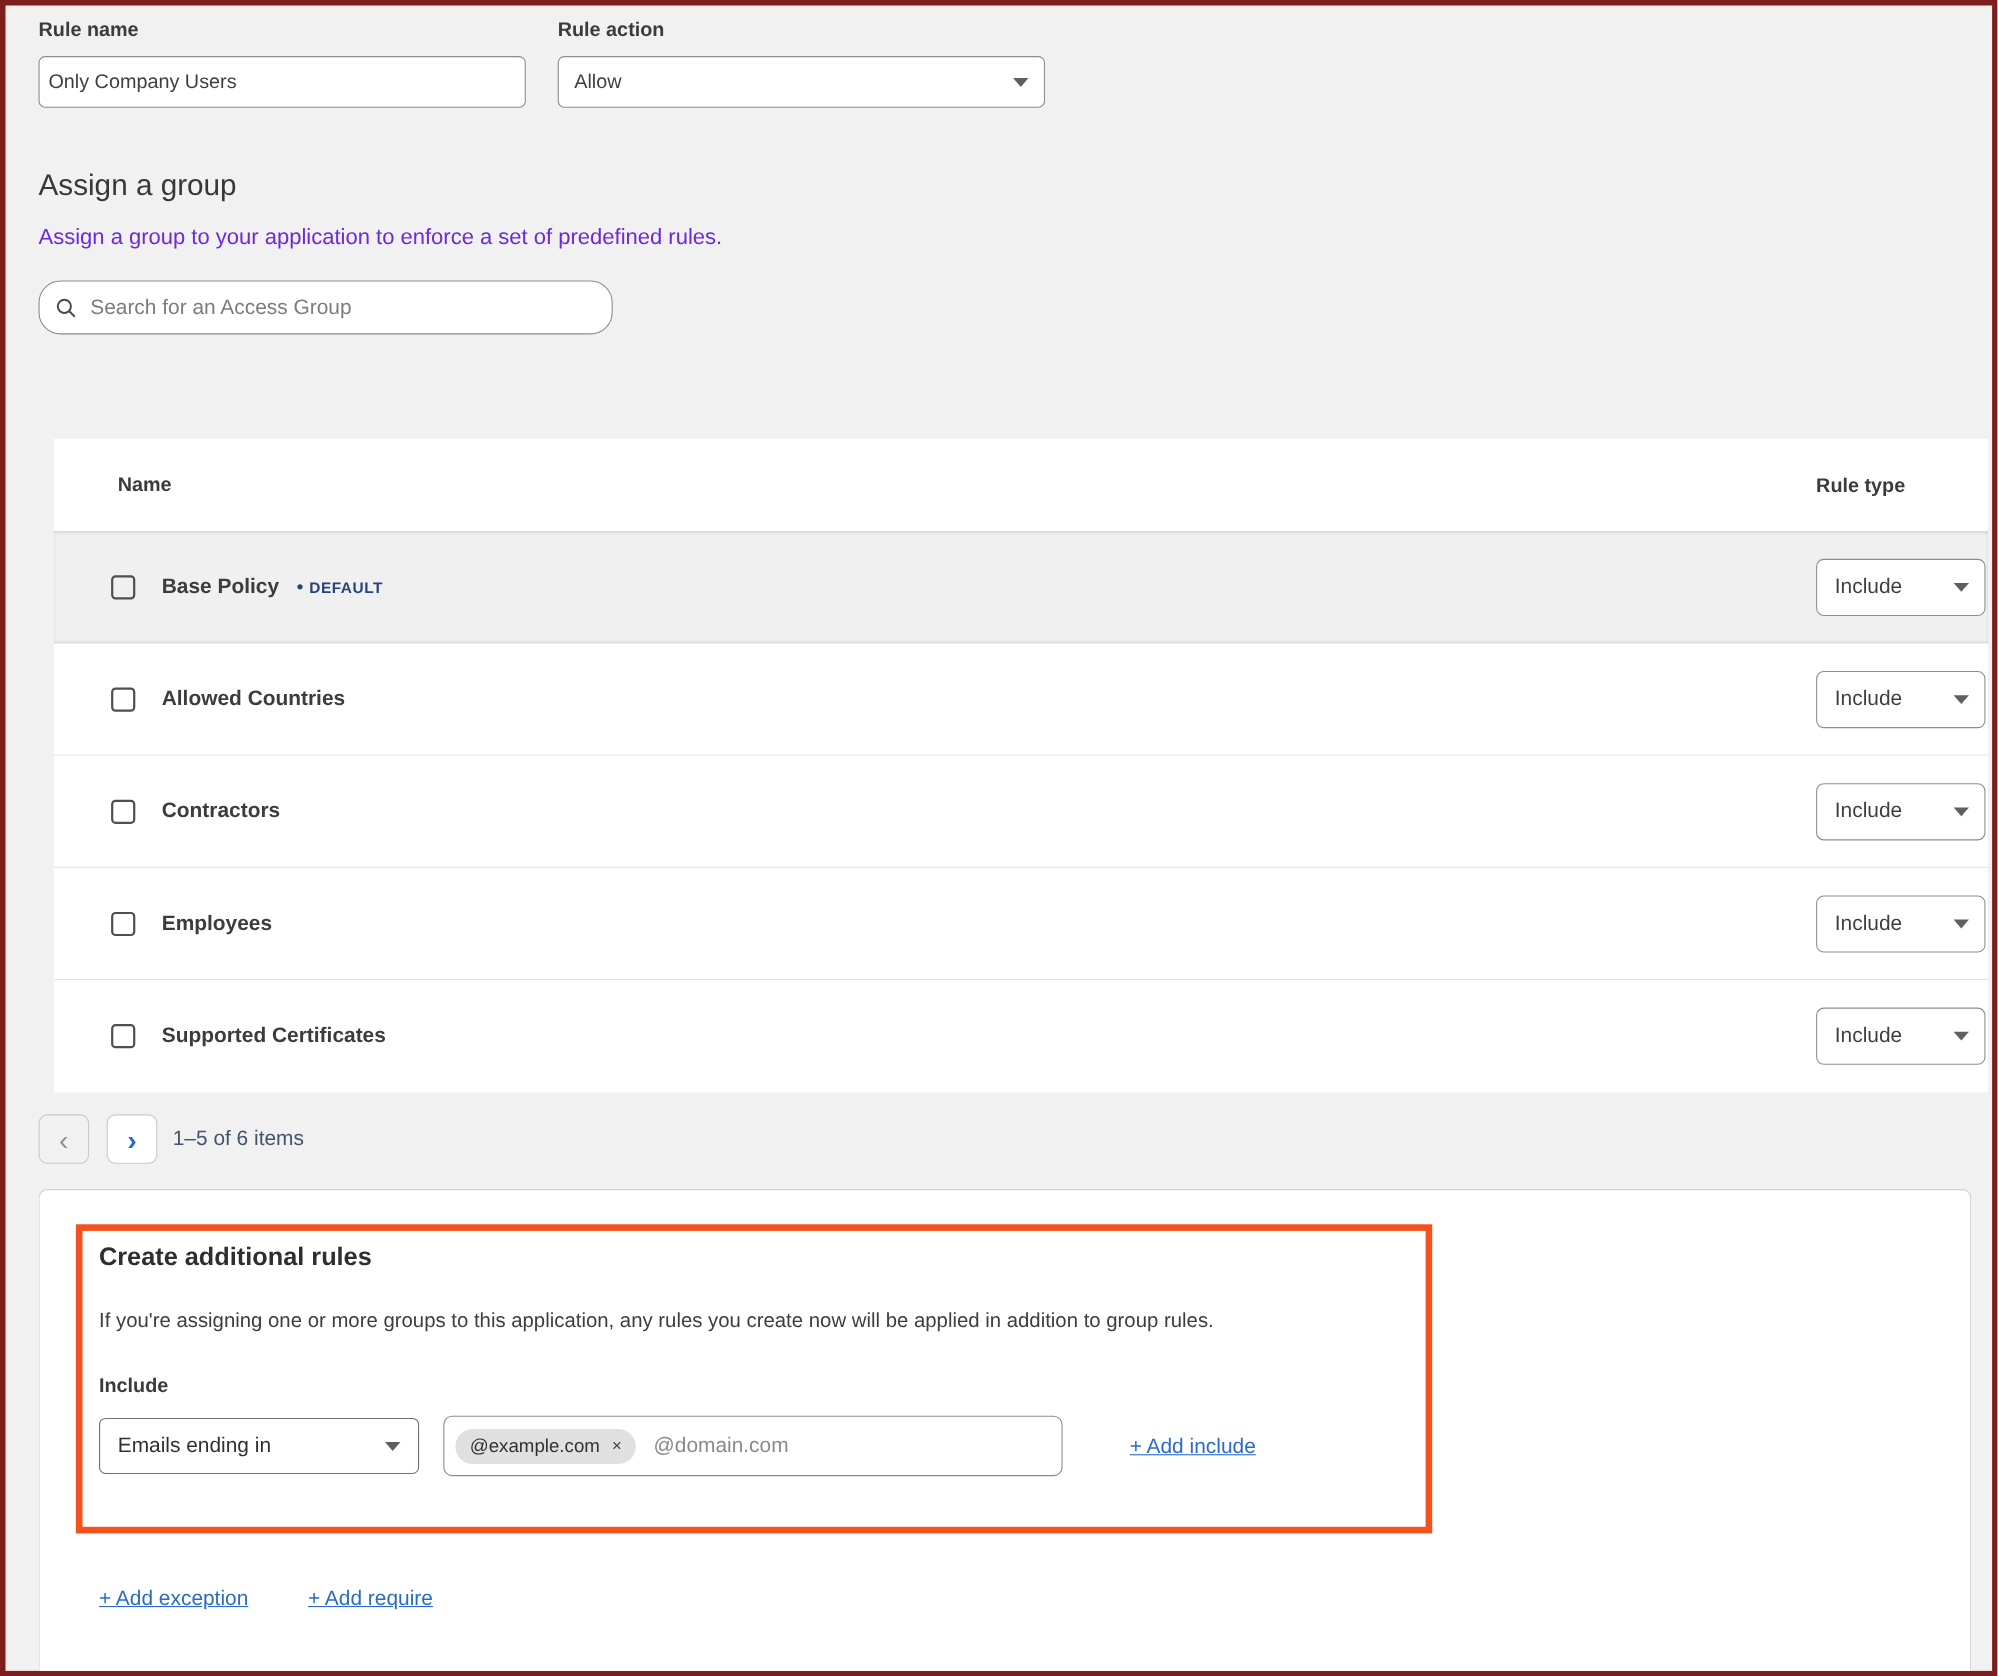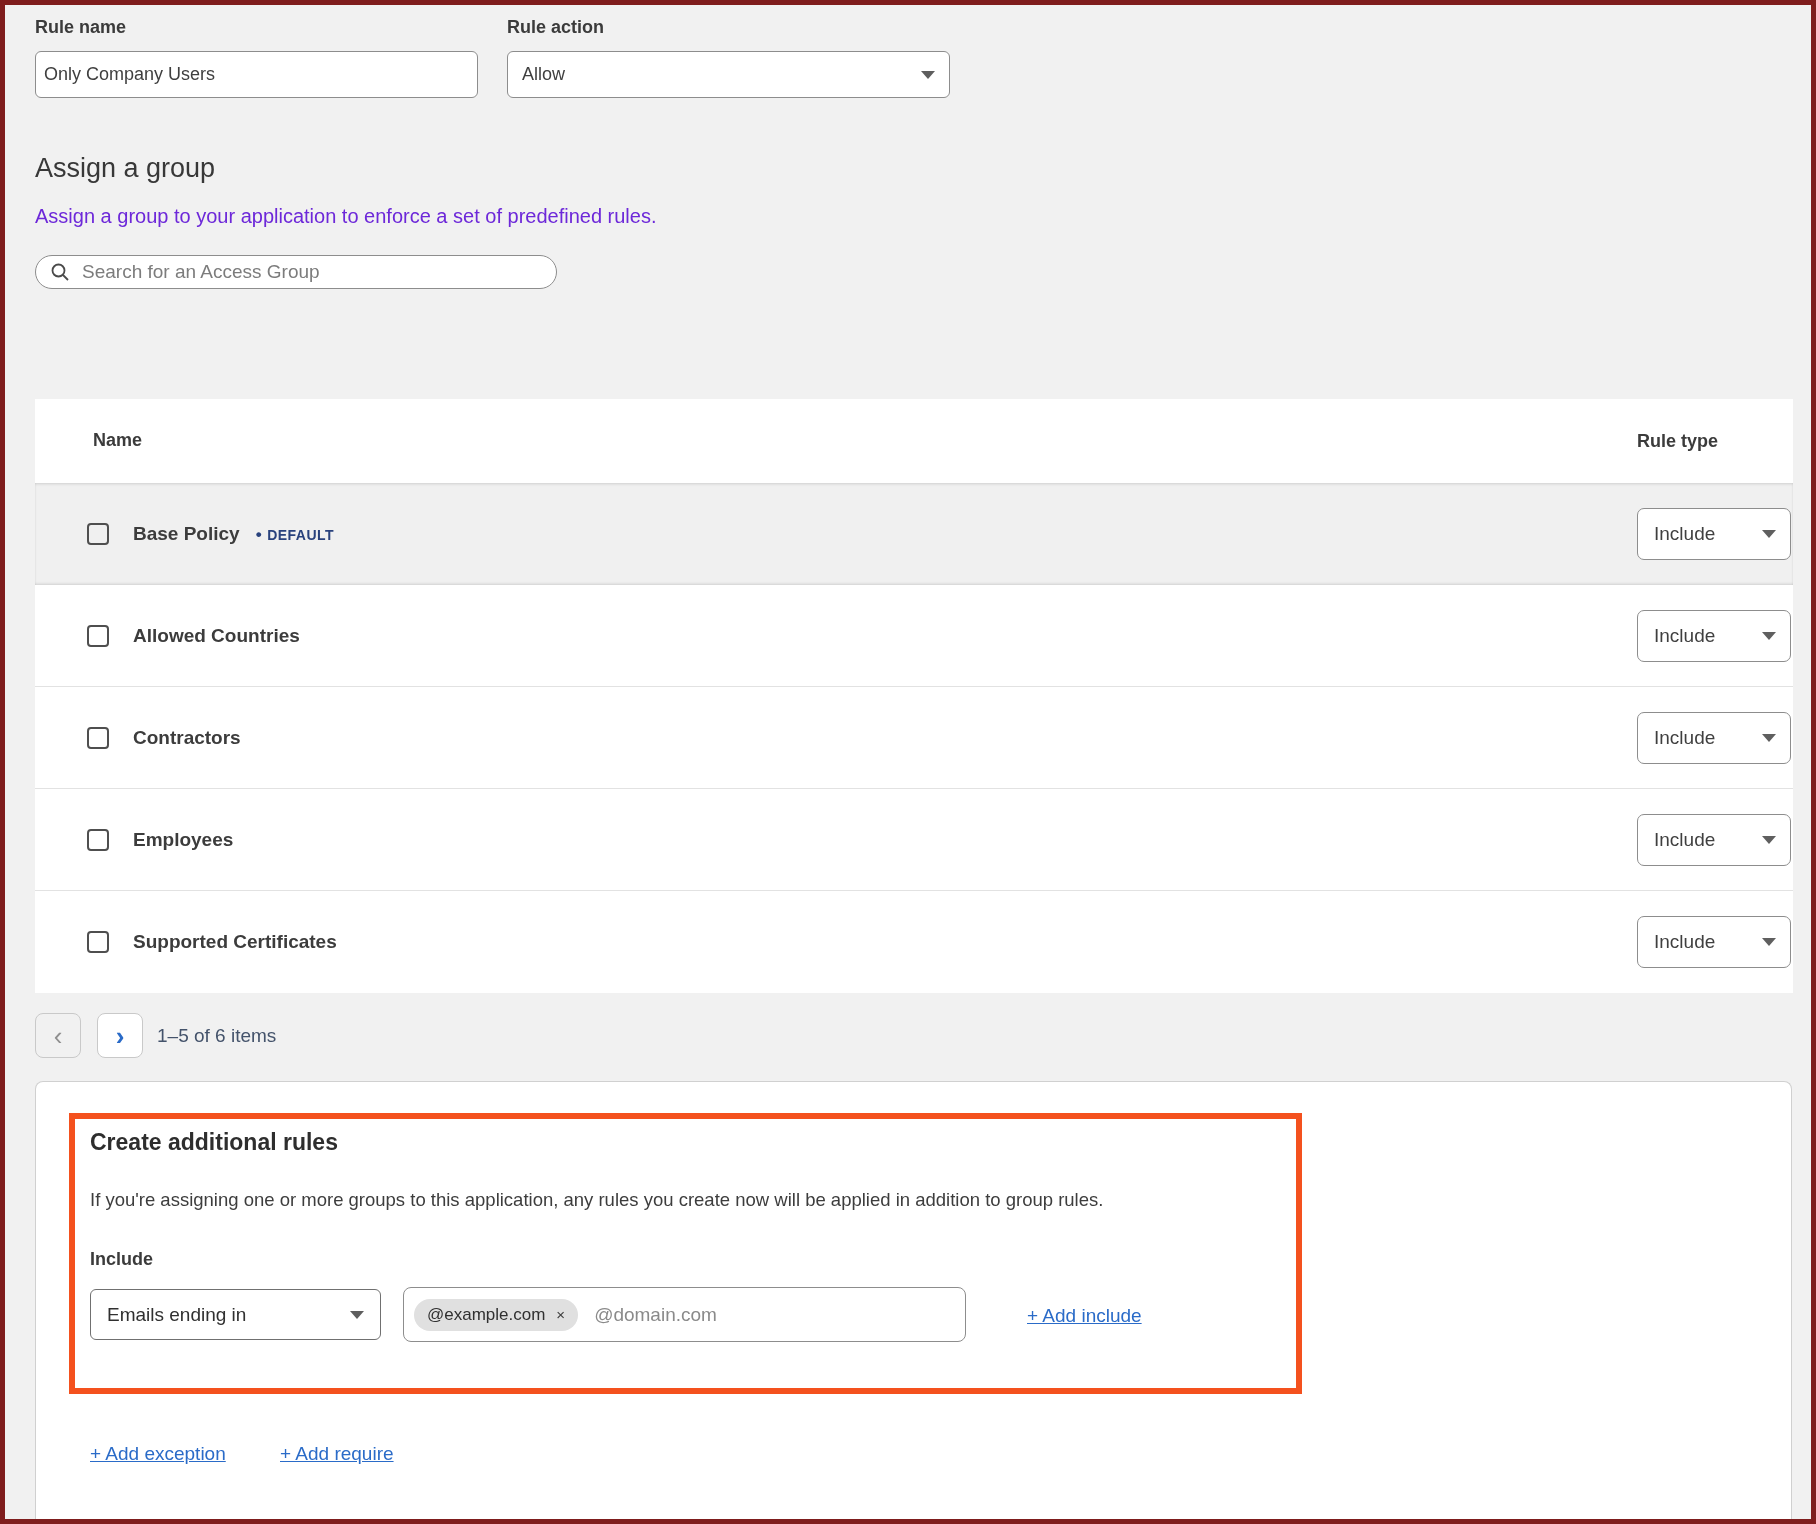--- a/index.html
+++ b/index.html
@@ -22,32 +22,32 @@
   .text-input { padding:0 8px; width:443px; font-family:"Liberation Sans",sans-serif; }
   .select-box { width:443px; display:flex; align-items:center; padding:0 14px; cursor:pointer; }
   .caret {
     width:0; height:0; border-left:7px solid transparent; border-right:7px solid transparent;
     border-top:8px solid #5e5e5e; margin-left:auto;
   }
   .section-heading { position:absolute; font-size:27px; font-weight:400; color:#383838; }
   .section-desc { position:absolute; font-size:20px; color:#6d28d9; }
 
   .search-box {
-    position:absolute; left:30px; top:250px; width:522px; height:34px;
+    position:absolute; left:30px; top:250px; width:522px; height:49px;
     background:#fff; border:1.5px solid #8d8d8d; border-radius:20px;
     display:flex; align-items:center; padding:0 14px;
   }
   .search-box svg { flex:0 0 auto; }
   .search-box input {
     border:none; outline:none; background:transparent; margin-left:12px;
     font-size:19px; color:#3f3f3f; width:100%; font-family:"Liberation Sans",sans-serif;
   }
   .search-box input::placeholder { color:#7c7c7c; }
 
-  .table { position:absolute; left:30px; top:394px; width:1758px; background:#fff; }
+  .table { position:absolute; left:44px; top:394px; width:1758px; background:#fff; }
   .t-header { position:relative; height:84px; background:#fff; }
   .t-header .col-name { position:absolute; left:58px; top:31px; font-size:18px; font-weight:700; }
   .t-header .col-type { position:absolute; left:1602px; top:32px; font-size:18px; font-weight:700; }
   .t-row { position:relative; height:102px; background:#fff; border-bottom:1px solid #e2e2e2; }
   .t-row.shaded {
     background:#f0f0f0; border-bottom:none;
     box-shadow: inset 0 2px 3px -1px rgba(0,0,0,.14), inset 0 -2px 3px -1px rgba(0,0,0,.14);
   }
   .t-row:last-child { border-bottom:none; }
   .checkbox {

